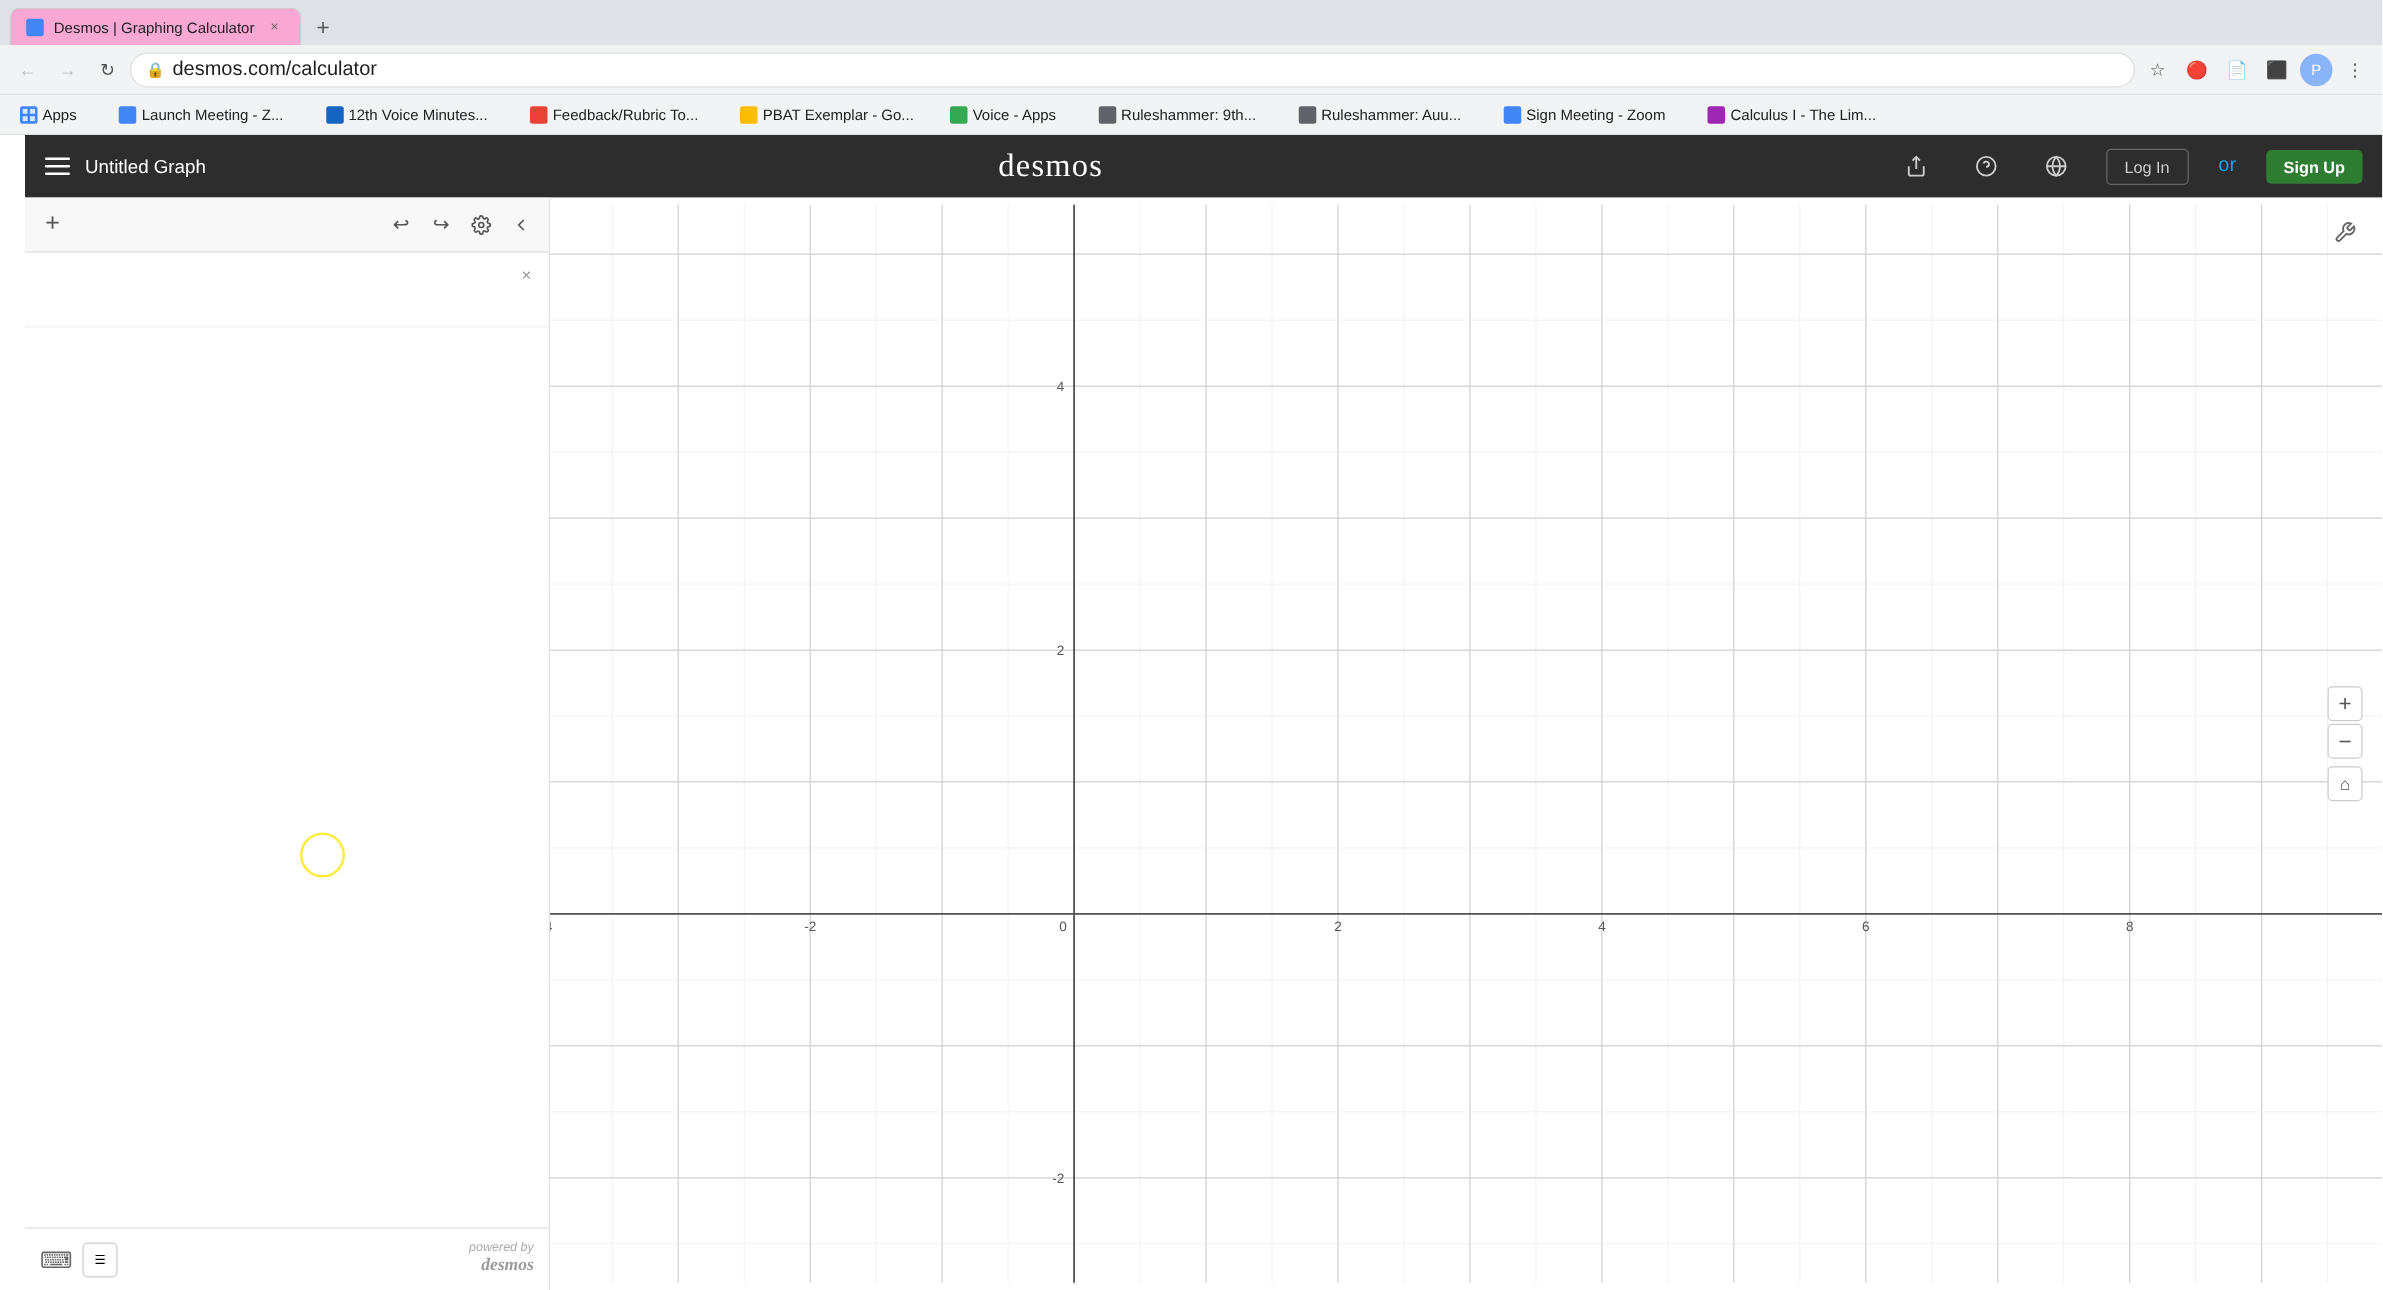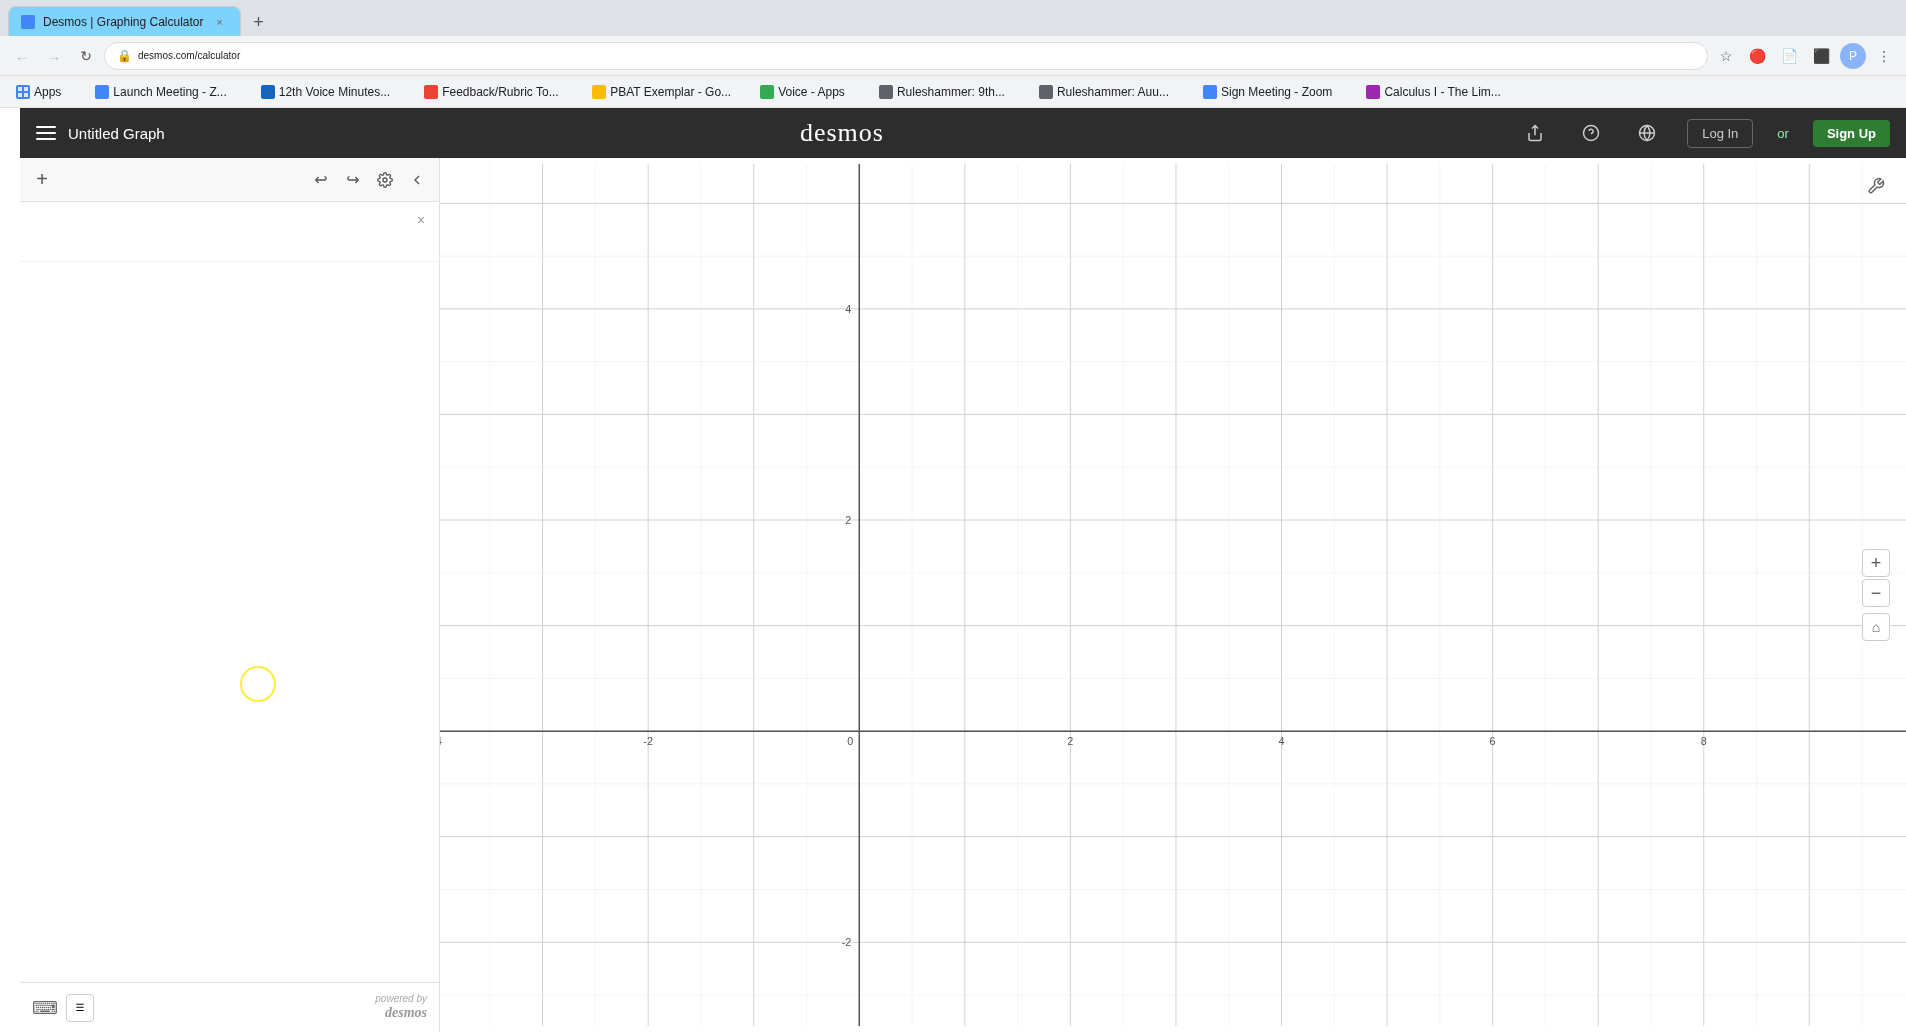--- a/index.html
+++ b/index.html
@@ -11,21 +11,21 @@
     .tab-bar {
       height: 36px;
       background: #dee1e6;
       display: flex;
       align-items: flex-end;
       padding: 0 8px;
       gap: 0;
     }
     .tab {
       height: 30px;
-      background: #7dd3fc;
+      background: #f9a8d4;
       border-radius: 8px 8px 0 0;
       display: flex;
       align-items: center;
       padding: 0 12px;
       gap: 8px;
       min-width: 200px;
       font-size: 12px;
       color: #202124;
       border: 1px solid #ccc;
       border-bottom: none;
@@ -58,21 +58,21 @@
       background: #fff;
       border: 1px solid #ddd;
       border-radius: 14px;
       display: flex;
       align-items: center;
       padding: 0 12px;
       gap: 6px;
       font-size: 13px;
     }
     .lock-icon { color: #5f6368; font-size: 12px; }
-    .address-text { color: #202124; font-size: 10px; }
+    .address-text { color: #202124; font-size: 16px; }
     .nav-right-icons { display: flex; align-items: center; gap: 4px; }
     .nav-icon-btn { width: 28px; height: 28px; border-radius: 50%; display: flex; align-items: center; justify-content: center; font-size: 14px; color: #555; cursor: pointer; }
     .profile-btn { width: 26px; height: 26px; border-radius: 50%; background: #8ab4f8; display: flex; align-items: center; justify-content: center; font-size: 12px; color: #fff; cursor: pointer; }
 
     .bookmarks-bar {
       height: 32px;
       background: #f1f3f4;
       display: flex;
       align-items: center;
       padding: 0 8px;
@@ -107,21 +107,21 @@
     .hamburger { cursor: pointer; display: flex; flex-direction: column; gap: 4px; width: 20px; margin-right: 12px; }
     .hamburger span { display: block; height: 2px; background: #fff; border-radius: 1px; }
     .graph-title { font-size: 15px; color: #fff; font-weight: 400; }
     .desmos-logo { flex: 1; text-align: center; font-family: 'Georgia', serif; font-size: 26px; color: #fff; letter-spacing: 1px; }
     .header-right { display: flex; align-items: center; gap: 24px; }
     .login-btn {
       background: none; border: 1px solid #666;
       color: #ccc; padding: 6px 14px; border-radius: 4px;
       font-size: 13px; cursor: pointer;
     }
-    .or-text { color: #86efac; font-size: 13px; }
+    .or-text { color: #0ea5e9; font-size: 16px; }
     .signup-btn {
       background: #2e7d32; border: none;
       color: #fff; padding: 6px 14px; border-radius: 4px;
       font-size: 13px; cursor: pointer; font-weight: 600;
     }
     .share-icon-btn, .help-icon-btn, .globe-icon-btn {
       width: 32px; height: 32px; border-radius: 50%;
       display: flex; align-items: center; justify-content: center;
       color: #ccc; font-size: 16px; cursor: pointer;
     }

